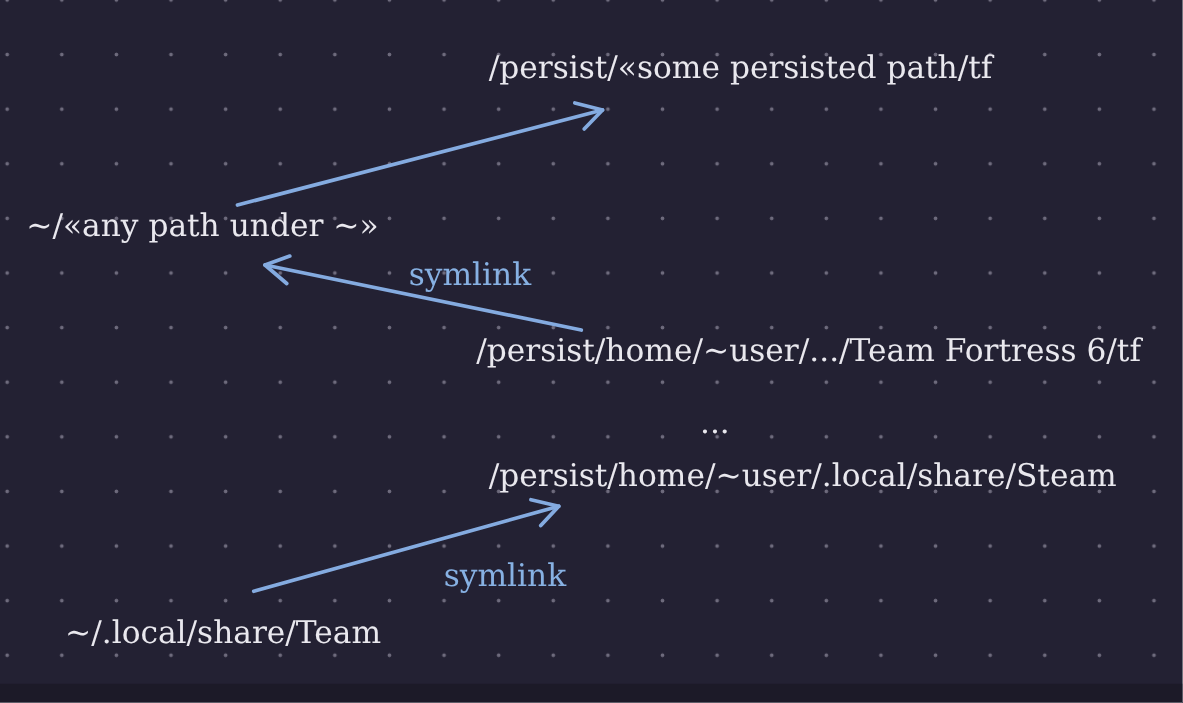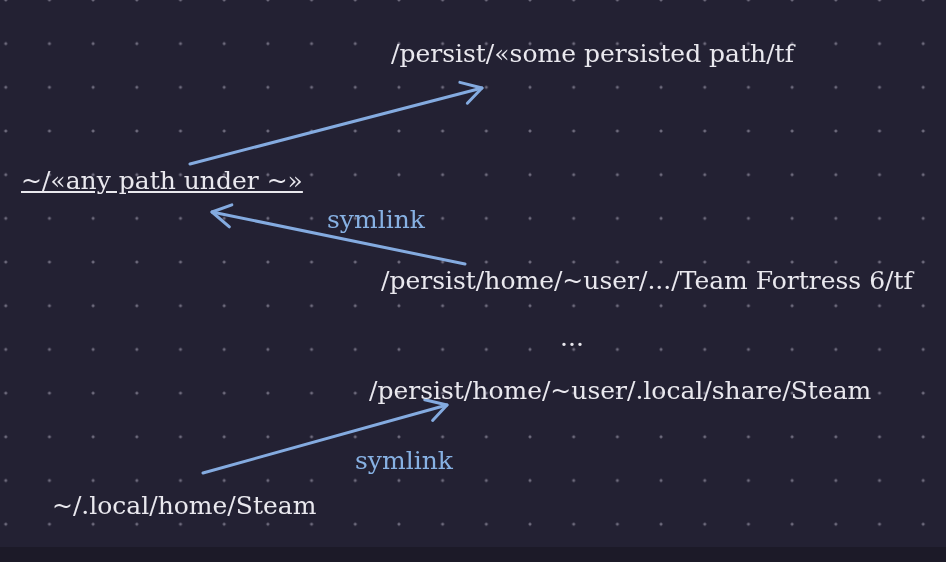--- a/index.html
+++ b/index.html
@@ -65,29 +65,29 @@
       </marker>
     </defs>
     <line x1="190" y1="164" x2="482" y2="88" stroke="#84abe0" stroke-width="3" stroke-linecap="round" marker-end="url(#arrowhead)"></line>
     <line x1="465" y1="264" x2="212" y2="212" stroke="#84abe0" stroke-width="3" stroke-linecap="round" marker-end="url(#arrowhead)"></line>
     <line x1="203" y1="473" x2="447" y2="405" stroke="#84abe0" stroke-width="3" stroke-linecap="round" marker-end="url(#arrowhead)"></line>
   </svg>
 
   <div class="node-text" style="left:391px; top:40px;">/persist/«some persisted path/tf</div>
 
 
-  <div class="node-text" style="left:21px; top:167px;text-decoration:underline;">~/«any path under ~»</div>
+  <div class="node-text" style="left:21px; top:167px;">~/«any path under ~»</div>
 
   <div class="edge-label" style="left:327px; top:206px;">symlink</div>
 
   <div class="node-text" style="left:381px; top:267px;">/persist/home/~user/.../Team Fortress 6/tf</div>
 
   <div class="node-text" style="left:560px; top:324px;">...</div>
 
-  <div class="node-text" style="left:369px; top:367px;margin-top:10px;">/persist/home/~user/.local/share/Steam</div>
+  <div class="node-text" style="left:391px; top:367px;">/persist/home/~user/.local/share/Steam</div>
 
   <div class="edge-label" style="left:355px; top:447px;">symlink</div>
 
-  <div class="node-text" style="left:52px; top:492px;">~/.local/home/Steam</div>
+  <div class="node-text" style="left:52px; top:492px;">~/.local/share/Team</div>
 
   <div class="bottom-strip"></div>
 
 </div>
 
 </body></html>

